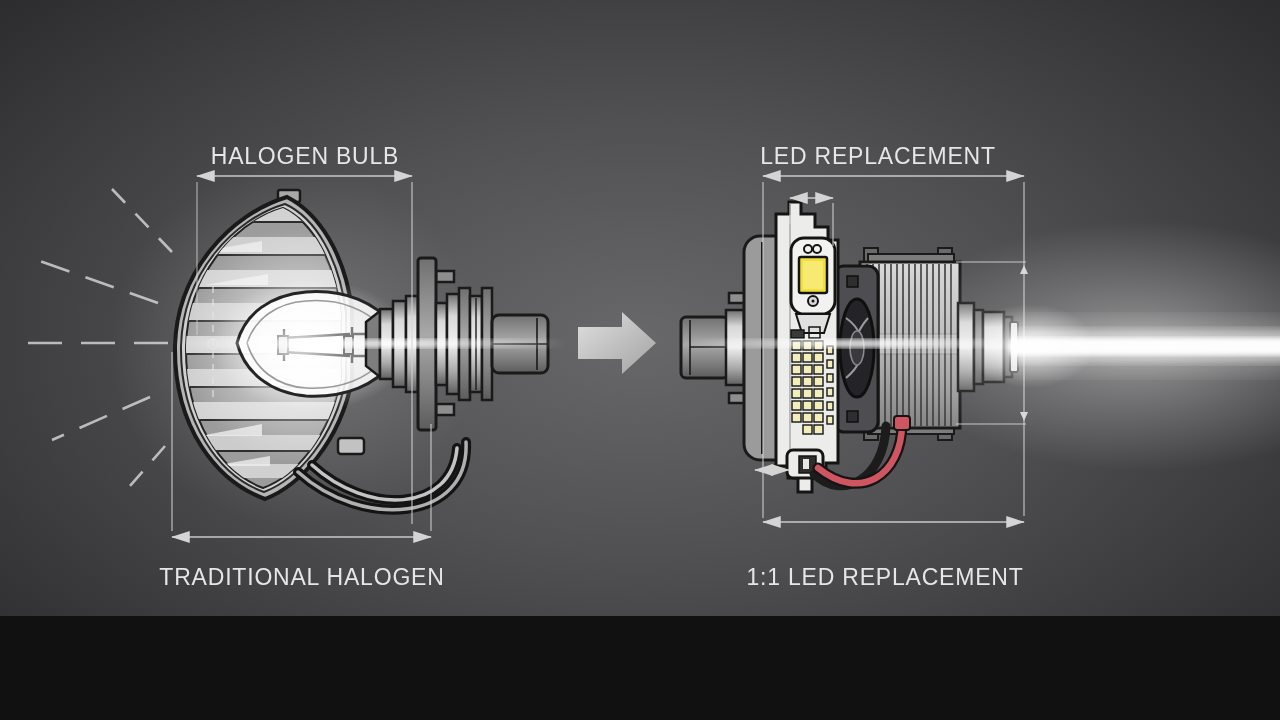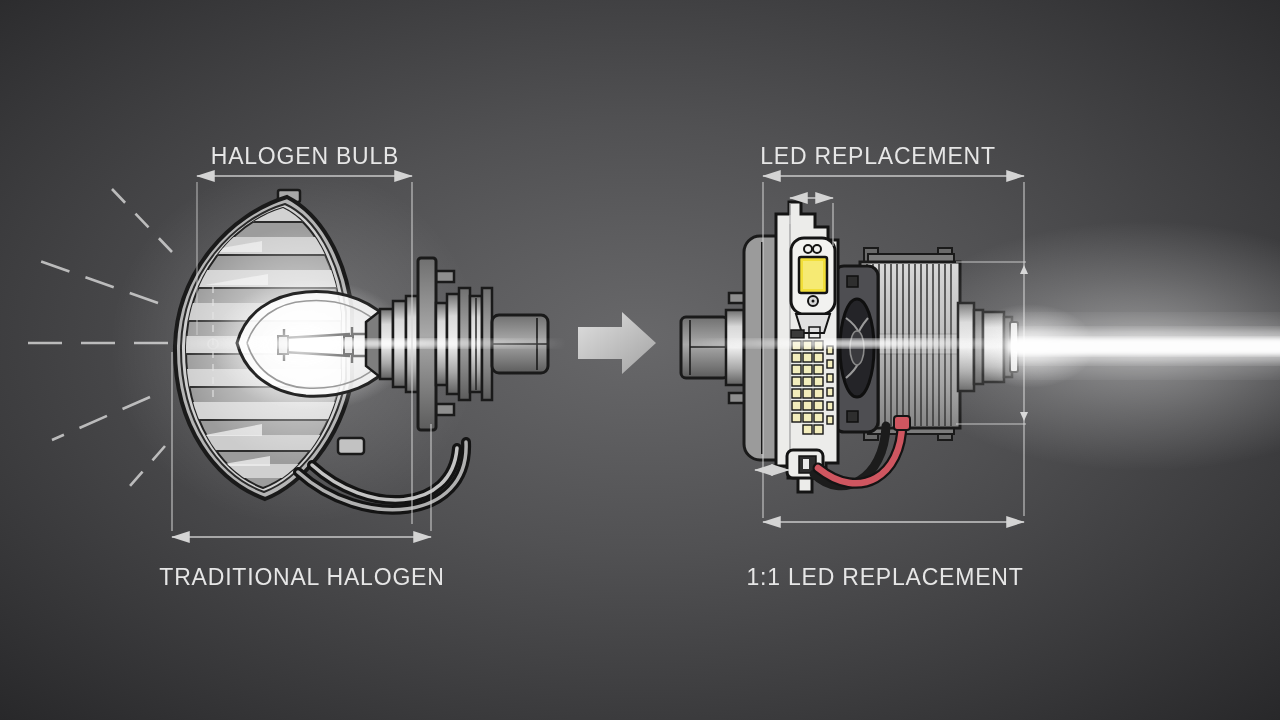--- a/index.html
+++ b/index.html
@@ -1,16 +1,16 @@
 <!DOCTYPE html>
 <html><head>
 <meta charset="utf-8">
 <style>
   html,body{margin:0;padding:0;background:#111;}
-  .stage{position:relative;width:1280px;height:720px;overflow:hidden;
+  .stage{position:relative;width:1280px;height:616px;overflow:hidden;
          font-family:"Liberation Sans",sans-serif;}
   svg{display:block;}
   text.dim-label{font-family:"Liberation Sans",sans-serif;font-size:23px;
                  letter-spacing:0.8px;fill:#e6e6e6;text-anchor:middle;}
 </style>
 </head>
 <body>
 
 <div class="stage">
 <svg width="1280" height="720" viewBox="0 0 1280 720">

